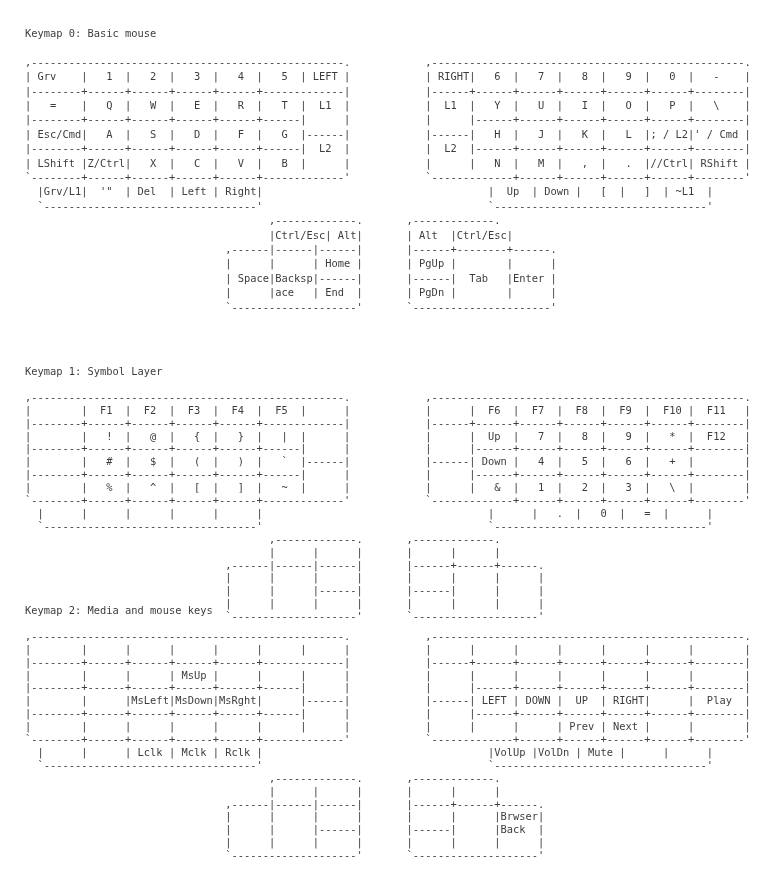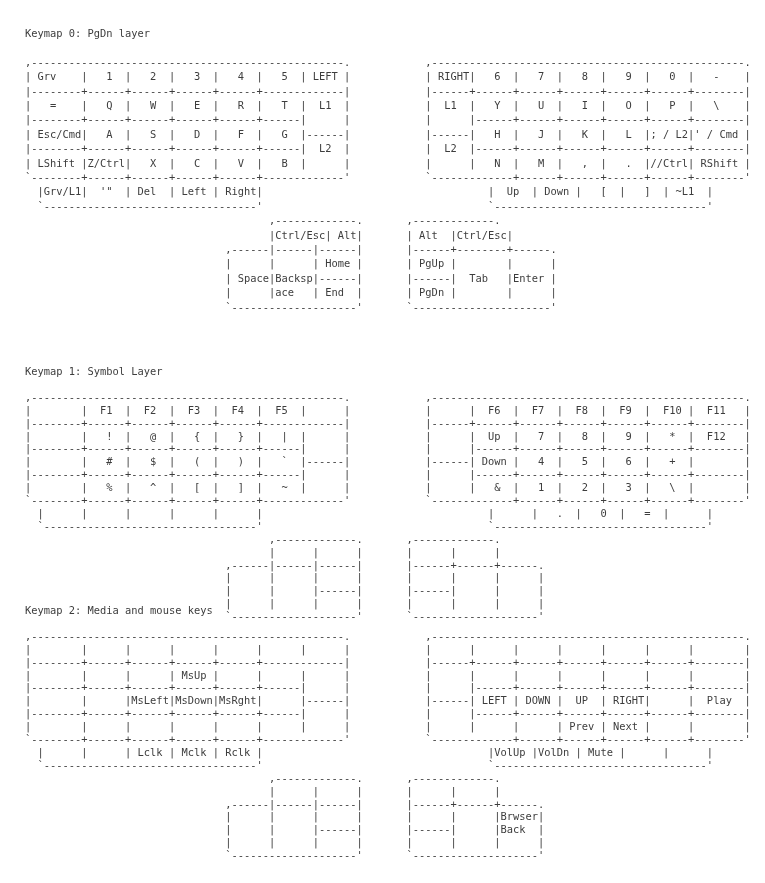--- a/index.html
+++ b/index.html
@@ -35,21 +35,21 @@
     white-space: pre;
   }
   .b0 .art { margin-top: 14.4px; }
   .b1 .art { margin-top: 12.9px; }
   .b2 .art { margin-top: 12.9px; }
 </style>
 </head>
 <body>
 
 <section class="block b0">
-  <div class="title">Keymap 0: PgDn layer</div>
+  <div class="title">Keymap 0: Basic mouse</div>
   <pre class="art">,--------------------------------------------------.            ,--------------------------------------------------.
 | Grv    |   1  |   2  |   3  |   4  |   5  | LEFT |            | RIGHT|   6  |   7  |   8  |   9  |   0  |   -    |
 |--------+------+------+------+------+-------------|            |------+------+------+------+------+------+--------|
 |   =    |   Q  |   W  |   E  |   R  |   T  |  L1  |            |  L1  |   Y  |   U  |   I  |   O  |   P  |   \    |
 |--------+------+------+------+------+------|      |            |      |------+------+------+------+------+--------|
 | Esc/Cmd|   A  |   S  |   D  |   F  |   G  |------|            |------|   H  |   J  |   K  |   L  |; / L2|' / Cmd |
 |--------+------+------+------+------+------|  L2  |            |  L2  |------+------+------+------+------+--------|
 | LShift |Z/Ctrl|   X  |   C  |   V  |   B  |      |            |      |   N  |   M  |   ,  |   .  |//Ctrl| RShift |
 `--------+------+------+------+------+-------------'            `-------------+------+------+------+------+--------'
   |Grv/L1|  '"  | Del  | Left | Right|                                    |  Up  | Down |   [  |   ]  | ~L1  |

